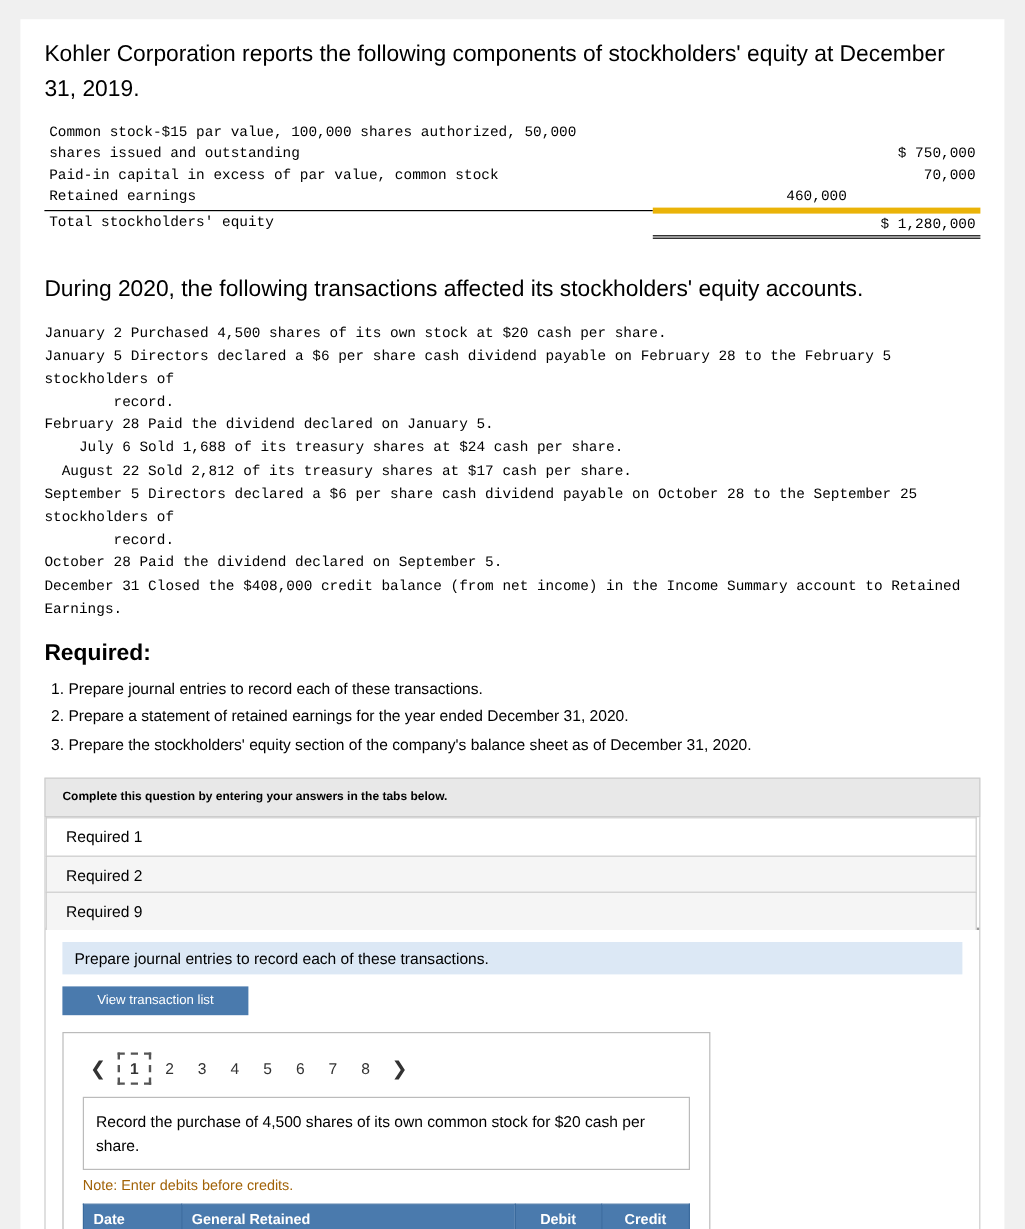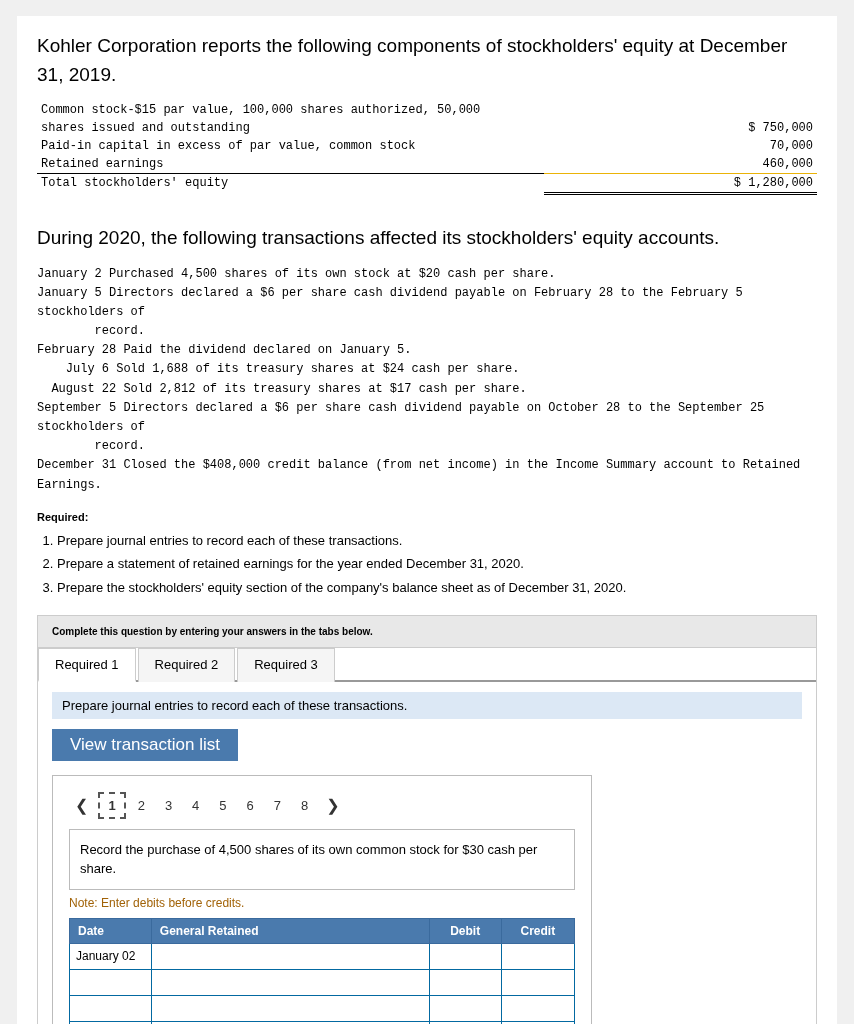--- a/index.html
+++ b/index.html
@@ -48,21 +48,21 @@
     .transactions-section {
       font-size: 12px;
       font-family: 'Courier New', monospace;
       line-height: 1.6;
       margin-bottom: 16px;
     }
     .required-section {
       margin-bottom: 16px;
     }
     .required-section p {
-      font-size: 11px;
+      font-size: 19px;
       font-weight: bold;
       margin-bottom: 6px;
     }
     .required-section ol {
       padding-left: 20px;
       font-size: 13px;
       line-height: 1.8;
     }
     .complete-banner {
       background: #e8e8e8;
@@ -73,20 +73,21 @@
       border: 1px solid #ccc;
     }
     .tabs-container {
       border: 1px solid #ccc;
       border-top: none;
       margin-bottom: 0;
     }
     .tabs-row {
       display: flex;
       border-bottom: 2px solid #999;
+      flex-direction: column;
     }
     .tab {
       padding: 8px 16px;
       cursor: pointer;
       border: 1px solid #ccc;
       border-bottom: none;
       background: #f5f5f5;
       font-size: 13px;
       margin-right: 2px;
       margin-bottom: -2px;
@@ -197,22 +198,22 @@
     .journal-table td.date-cell {
       width: 90px;
     }
     .journal-table td.journal-cell {
       width: 55%;
     }
     .journal-table td.amount-cell {
       width: 80px;
     }
     .action-btn {
-      padding: 6px 18px;
-      font-size: 17px;
+      padding: 6px 29px;
+      font-size: 11px;
       cursor: pointer;
       border: none;
     }
   </style>
 </head>
 <body>
 
 <div class="page-container">
 
   <p class="intro-text">Kohler Corporation reports the following components of stockholders' equity at December 31, 2019.</p>
@@ -226,59 +227,60 @@
       <tr>
         <td class="label-col">shares issued and outstanding</td>
         <td class="amount-col">$ 750,000</td>
       </tr>
       <tr>
         <td class="label-col">Paid-in capital in excess of par value, common stock</td>
         <td class="amount-col">70,000</td>
       </tr>
       <tr class="border-bottom">
         <td class="label-col">Retained earnings</td>
-        <td class="amount-col" style="border-bottom:1px solid #eab308;">460,000</td>
+        <td class="amount-col" style="border-bottom:5px solid #eab308;text-align:center;">460,000</td>
       </tr>
       <tr class="double-border">
         <td class="label-col">Total stockholders' equity</td>
         <td class="amount-col" style="border-bottom:3px double #000;">$ 1,280,000</td>
       </tr>
     </tbody>
   </table>
 
   <p class="intro-text">During 2020, the following transactions affected its stockholders' equity accounts.</p>
 
   <div class="transactions-section">
     <div>January 2 Purchased 4,500 shares of its own stock at $20 cash per share.</div>
     <div>January 5 Directors declared a $6 per share cash dividend payable on February 28 to the February 5 stockholders of</div>
     <div>&nbsp;&nbsp;&nbsp;&nbsp;&nbsp;&nbsp;&nbsp;&nbsp;record.</div>
     <div>February 28 Paid the dividend declared on January 5.</div>
     <div>&nbsp;&nbsp;&nbsp;&nbsp;July 6 Sold 1,688 of its treasury shares at $24 cash per share.</div>
     <div>&nbsp;&nbsp;August 22 Sold 2,812 of its treasury shares at $17 cash per share.</div>
     <div>September 5 Directors declared a $6 per share cash dividend payable on October 28 to the September 25 stockholders of</div>
     <div>&nbsp;&nbsp;&nbsp;&nbsp;&nbsp;&nbsp;&nbsp;&nbsp;record.</div>
+    <div>October 28 Paid the dividend declared on September 5.</div>
     <div>December 31 Closed the $408,000 credit balance (from net income) in the Income Summary account to Retained Earnings.</div>
   </div>
 
   <div class="required-section">
     <p>Required:</p>
     <ol>
       <li>Prepare journal entries to record each of these transactions.</li>
       <li>Prepare a statement of retained earnings for the year ended December 31, 2020.</li>
       <li>Prepare the stockholders' equity section of the company's balance sheet as of December 31, 2020.</li>
     </ol>
   </div>
 
   <div class="complete-banner">Complete this question by entering your answers in the tabs below.</div>
 
   <div class="tabs-container">
     <div class="tabs-row">
       <div class="tab active">Required 1</div>
       <div class="tab">Required 2</div>
-      <div class="tab">Required 3</div>
+      <div class="tab">Required 9</div>
     </div>
     <div class="tab-content">
       <div class="tab-desc">Prepare journal entries to record each of these transactions.</div>
       <button class="view-transaction-btn action-btn">View transaction list</button>
 
       
       <div class="worksheet-box">
 
         <div class="nav-row">
           <button class="nav-arrow">❮</button>
@@ -286,21 +288,21 @@
           <button class="page-btn">2</button>
           <button class="page-btn">3</button>
           <button class="page-btn">4</button>
           <button class="page-btn">5</button>
           <button class="page-btn">6</button>
           <button class="page-btn">7</button>
           <button class="page-btn">8</button>
           <button class="nav-arrow">❯</button>
         </div>
 
-        <div class="transaction-desc">Record the purchase of 4,500 shares of its own common stock for $30 cash per share.</div>
+        <div class="transaction-desc">Record the purchase of 4,500 shares of its own common stock for $20 cash per share.</div>
 
         <div class="note-text">Note: Enter debits before credits.</div>
 
         <table class="journal-table">
           <thead>
             <tr>
               <th class="left">Date</th>
               <th class="left">General Retained</th>
               <th>Debit</th>
               <th>Credit</th>

